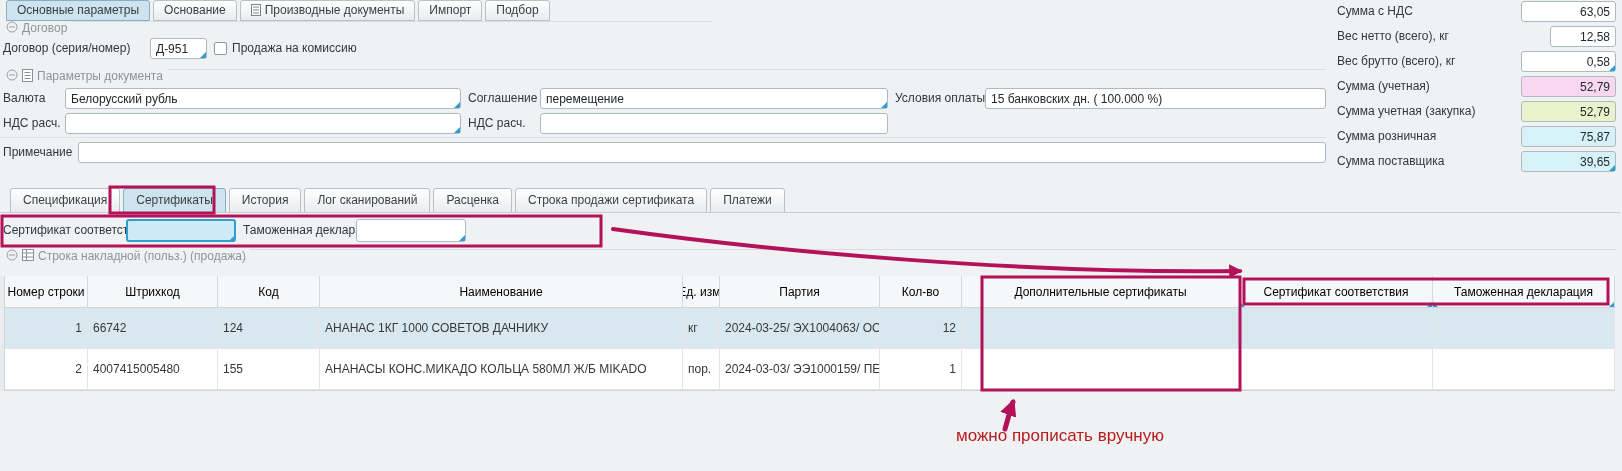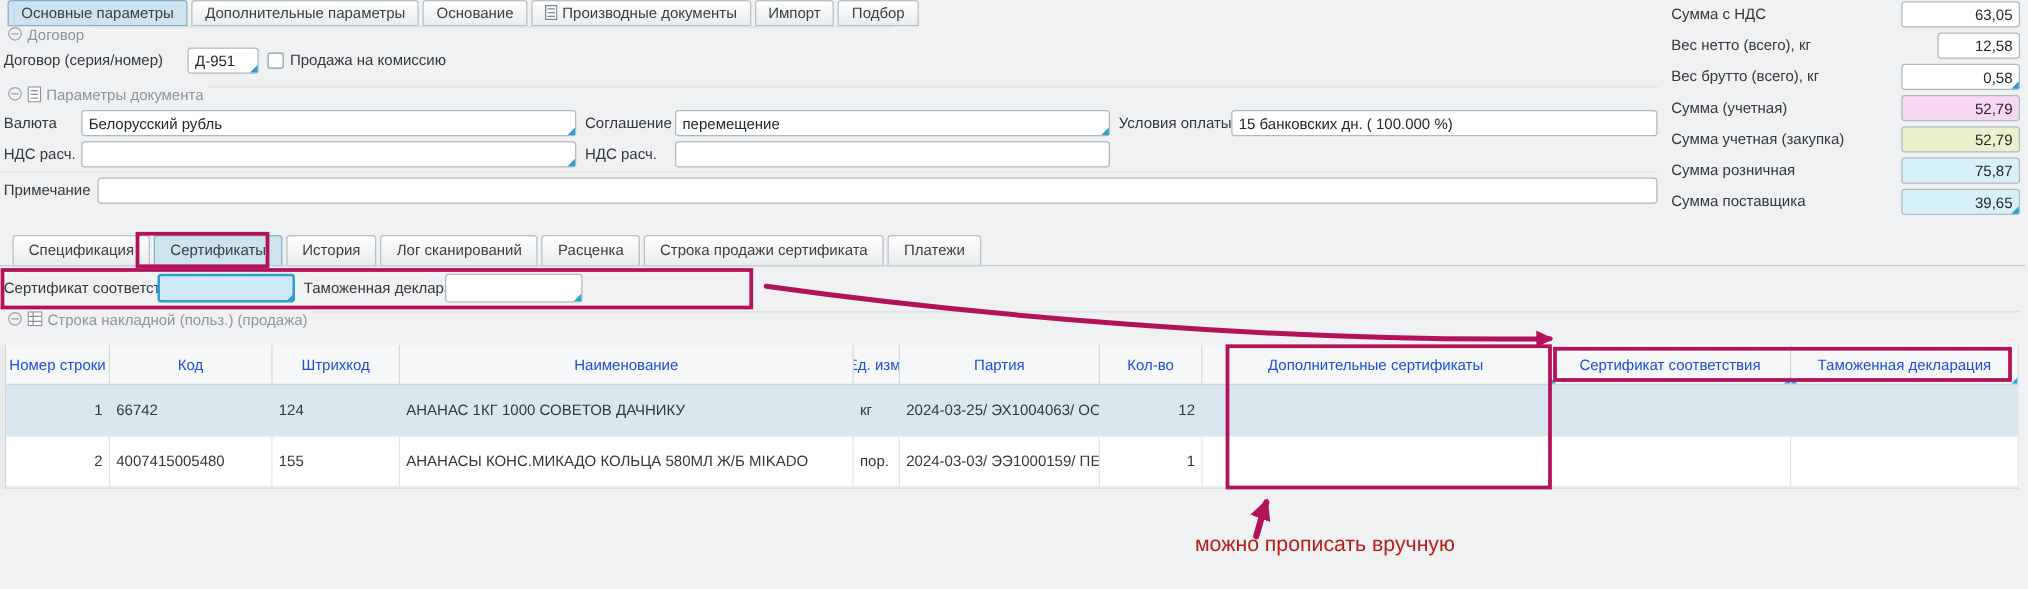--- a/index.html
+++ b/index.html
@@ -33,21 +33,21 @@
 
   
   .tot-label { position:absolute; left:1337px; line-height:21px; }
   .tot-field { position:absolute; left:1521px; width:95px; }
 
   
   #grid { position:absolute; left:5px; top:276px; width:1610px; background:#fff; border-bottom:1px solid #cfd5d8; }
   #rowmargin { position:absolute; left:0; top:276px; width:5px; height:115px; background:#e9ebec; border-right:1px solid #cfd5d8; }
   .grow { display:grid; grid-template-columns:83px 130px 102px 363px 37px 160px 82px 278px 193px 182px; }
   .ghead { background:#f6f7f8; height:32px; border-bottom:1px solid #cfd5d8; }
-  .ghead .cell { justify-content:center; text-align:center; line-height:14px; border-right:1px solid #d4d9dc; color:#1d4ed8; }
+  .ghead .cell { justify-content:center; text-align:center; line-height:14px; border-right:1px solid #d4d9dc; color:#000000; }
   .gdata { height:41px; border-bottom:1px solid #e3e6e8; }
   .gdata .cell { border-right:1px solid #e3e6e8; }
   .gdata.sel { background:#d9e8ef; }
   .cell { display:flex; align-items:center; padding:0 5px; overflow:hidden; white-space:nowrap; position:relative; }
   .cell.r { justify-content:flex-end; }
   .ghead .cell.ftr:before { content:""; position:absolute; left:0; bottom:0; border-bottom:5px solid #2b9fd6; border-right:5px solid transparent; }
   .ghead .cell.ftr:after  { content:""; position:absolute; right:0; bottom:0; border-bottom:5px solid #2b9fd6; border-left:5px solid transparent; }
 
   
   #overlay { position:absolute; left:0; top:0; width:1622px; height:471px; pointer-events:none; z-index:20; }
@@ -58,23 +58,20 @@
   .icon { display:inline-block; line-height:0; }
 </style>
 </head>
 <body>
 
 <div id="app">
 
   <div class="tabstrip" style="left:6px; top:0;">
     <div class="tab sel">
         <span>Основные параметры</span>
-      </div>
-    <div class="tab">
-        <span>Дополнительные параметры</span>
       </div>
     <div class="tab">
         <span>Основание</span>
       </div>
     <div class="tab">
       <span class="icon">
         <svg width="10" height="12" viewBox="0 0 10 12">
             <rect x="0.5" y="0.5" width="9" height="11" fill="#fff" stroke="#7c858c"></rect>
             <line x1="2" y1="3" x2="8" y2="3" stroke="#7c858c"></line>
             <line x1="2" y1="6" x2="8" y2="6" stroke="#7c858c"></line>
@@ -223,22 +220,22 @@
         </svg>
     </span>
     <span class="glabel">Строка накладной (польз.) (продажа)</span>
     <span class="rule" style="flex:1;"></span>
   </div>
 
   <div id="rowmargin"></div>
   <div id="grid">
     <div class="grow ghead">
       <div class="cell">Номер строки</div>
+      <div class="cell">Штрихкод</div>
       <div class="cell">Код</div>
-      <div class="cell">Штрихкод</div>
       <div class="cell">Наименование</div>
       <div class="cell">Ед. изм.</div>
       <div class="cell">Партия</div>
       <div class="cell">Кол-во</div>
       <div class="cell">Дополнительные сертификаты</div>
       <div class="cell ftr">Сертификат соответствия</div>
       <div class="cell ftr">Таможенная декларация</div>
     </div>
     <div class="grow gdata sel">
       <div class="cell r">1</div>

